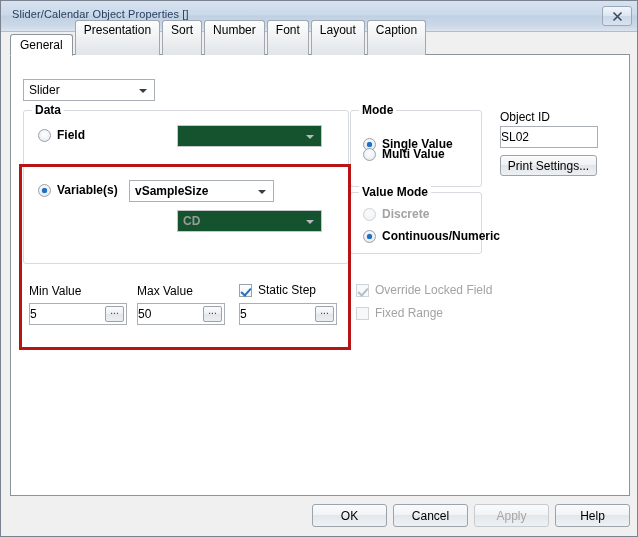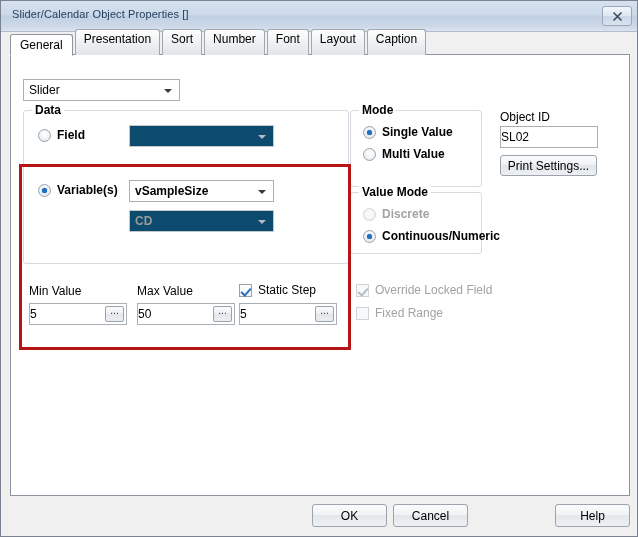--- a/index.html
+++ b/index.html
@@ -68,21 +68,21 @@
     position: absolute;
     left: 9px;
     top: 33px;
     height: 21px;
     display: flex;
     align-items: flex-end;
     z-index: 3;
   }
   .tab {
     box-sizing: border-box;
-    height: 26px;
+    height: 35px;
     padding: 0 8px;
     margin-right: 2px;
     background: linear-gradient(to bottom, #fdfdfd 0%, #eceff1 60%, #e1e4e8 100%);
     border: 1px solid #9fa7b0;
     border-bottom: none;
     border-radius: 3px 3px 0 0;
     font-size: 12px;
     line-height: 18px;
     color: #000;
     white-space: nowrap;
@@ -130,22 +130,23 @@
     position: absolute;
     right: 7px;
     top: 9px;
     width: 0; height: 0;
     border-left: 4px solid transparent;
     border-right: 4px solid transparent;
     border-top: 4px solid #3b3b3b;
   }
   .combo.disabled {
     color: #9a9a9a;
-    background: #0c4a6e;
+    background: #14532d;
     border-color: #c4c8cc;
+    margin-left: 48px;
   }
   .combo.disabled .arrow { border-top-color: #b8bcc0; }
   .combo.empty { color: transparent; }
 
   
   .group {
     position: absolute;
     box-sizing: border-box;
     border: 1px solid #d7dade;
     border-radius: 3px;
@@ -324,21 +325,21 @@
     <div class="tab">Presentation</div>
     <div class="tab">Sort</div>
     <div class="tab">Number</div>
     <div class="tab">Font</div>
     <div class="tab">Layout</div>
     <div class="tab">Caption</div>
   </div>
 
   <div class="tabpanel">
 
-    <div class="combo" style="left:12px; top:24px; width:157px;">
+    <div class="combo" style="left:12px; top:24px; width:132px;">
       <span>Slider</span>
       <span class="arrow"></span>
     </div>
 
     <div class="group" style="left:12px; top:55px; width:326px; height:154px;">
       <div class="group-title">Data</div>
 
       <div class="radio" style="left:14px; top:17px;">
         <span class="dot"></span>
         <span>Field</span>
@@ -363,37 +364,37 @@
       </div>
     </div>
 
     <div class="label" style="left:18px; top:229px;">Min Value</div>
     <div class="field" style="left:18px; top:248px; width:98px;">
       <span>5</span>
       <span class="ellipsis-btn">...</span>
     </div>
 
     <div class="label" style="left:126px; top:229px;">Max Value</div>
-    <div class="field" style="left:126px; top:248px; width:98px;">
+    <div class="field" style="left:126px; top:248px; width:88px;">
       <span>50</span>
       <span class="ellipsis-btn">...</span>
     </div>
 
     <div class="checkbox checked" style="left:228px; top:228px;">
       <span class="box"></span>
       <span>Static Step</span>
     </div>
     <div class="field" style="left:228px; top:248px; width:98px;">
       <span>5</span>
       <span class="ellipsis-btn">...</span>
     </div>
 
     <div class="group" style="left:339px; top:55px; width:132px; height:77px;">
       <div class="group-title">Mode</div>
-      <div class="radio checked" style="left:12px; top:14px;">
+      <div class="radio checked" style="left:12px; top:26px;">
         <span class="dot"></span>
         <span>Single Value</span>
       </div>
       <div class="radio" style="left:12px; top:36px;">
         <span class="dot"></span>
         <span>Multi Value</span>
       </div>
     </div>
 
     <div class="group" style="left:339px; top:137px; width:132px; height:62px;">
@@ -422,15 +423,16 @@
       <span>SL02</span>
     </div>
     <div class="pushbtn" style="left:489px; top:100px; width:97px; height:21px;">Print Settings...</div>
 
     <div class="highlight-rect" style="left:8px; top:109px; width:332px; height:186px;"></div>
 
   </div>
 
   <div class="footer-btn" style="left:311px; top:503px;">OK</div>
   <div class="footer-btn" style="left:392px; top:503px;">Cancel</div>
+  <div class="footer-btn disabled" style="left:473px; top:503px;">Apply</div>
   <div class="footer-btn" style="left:554px; top:503px;text-align:right;">Help</div>
 
 </div>
 
 </body></html>

